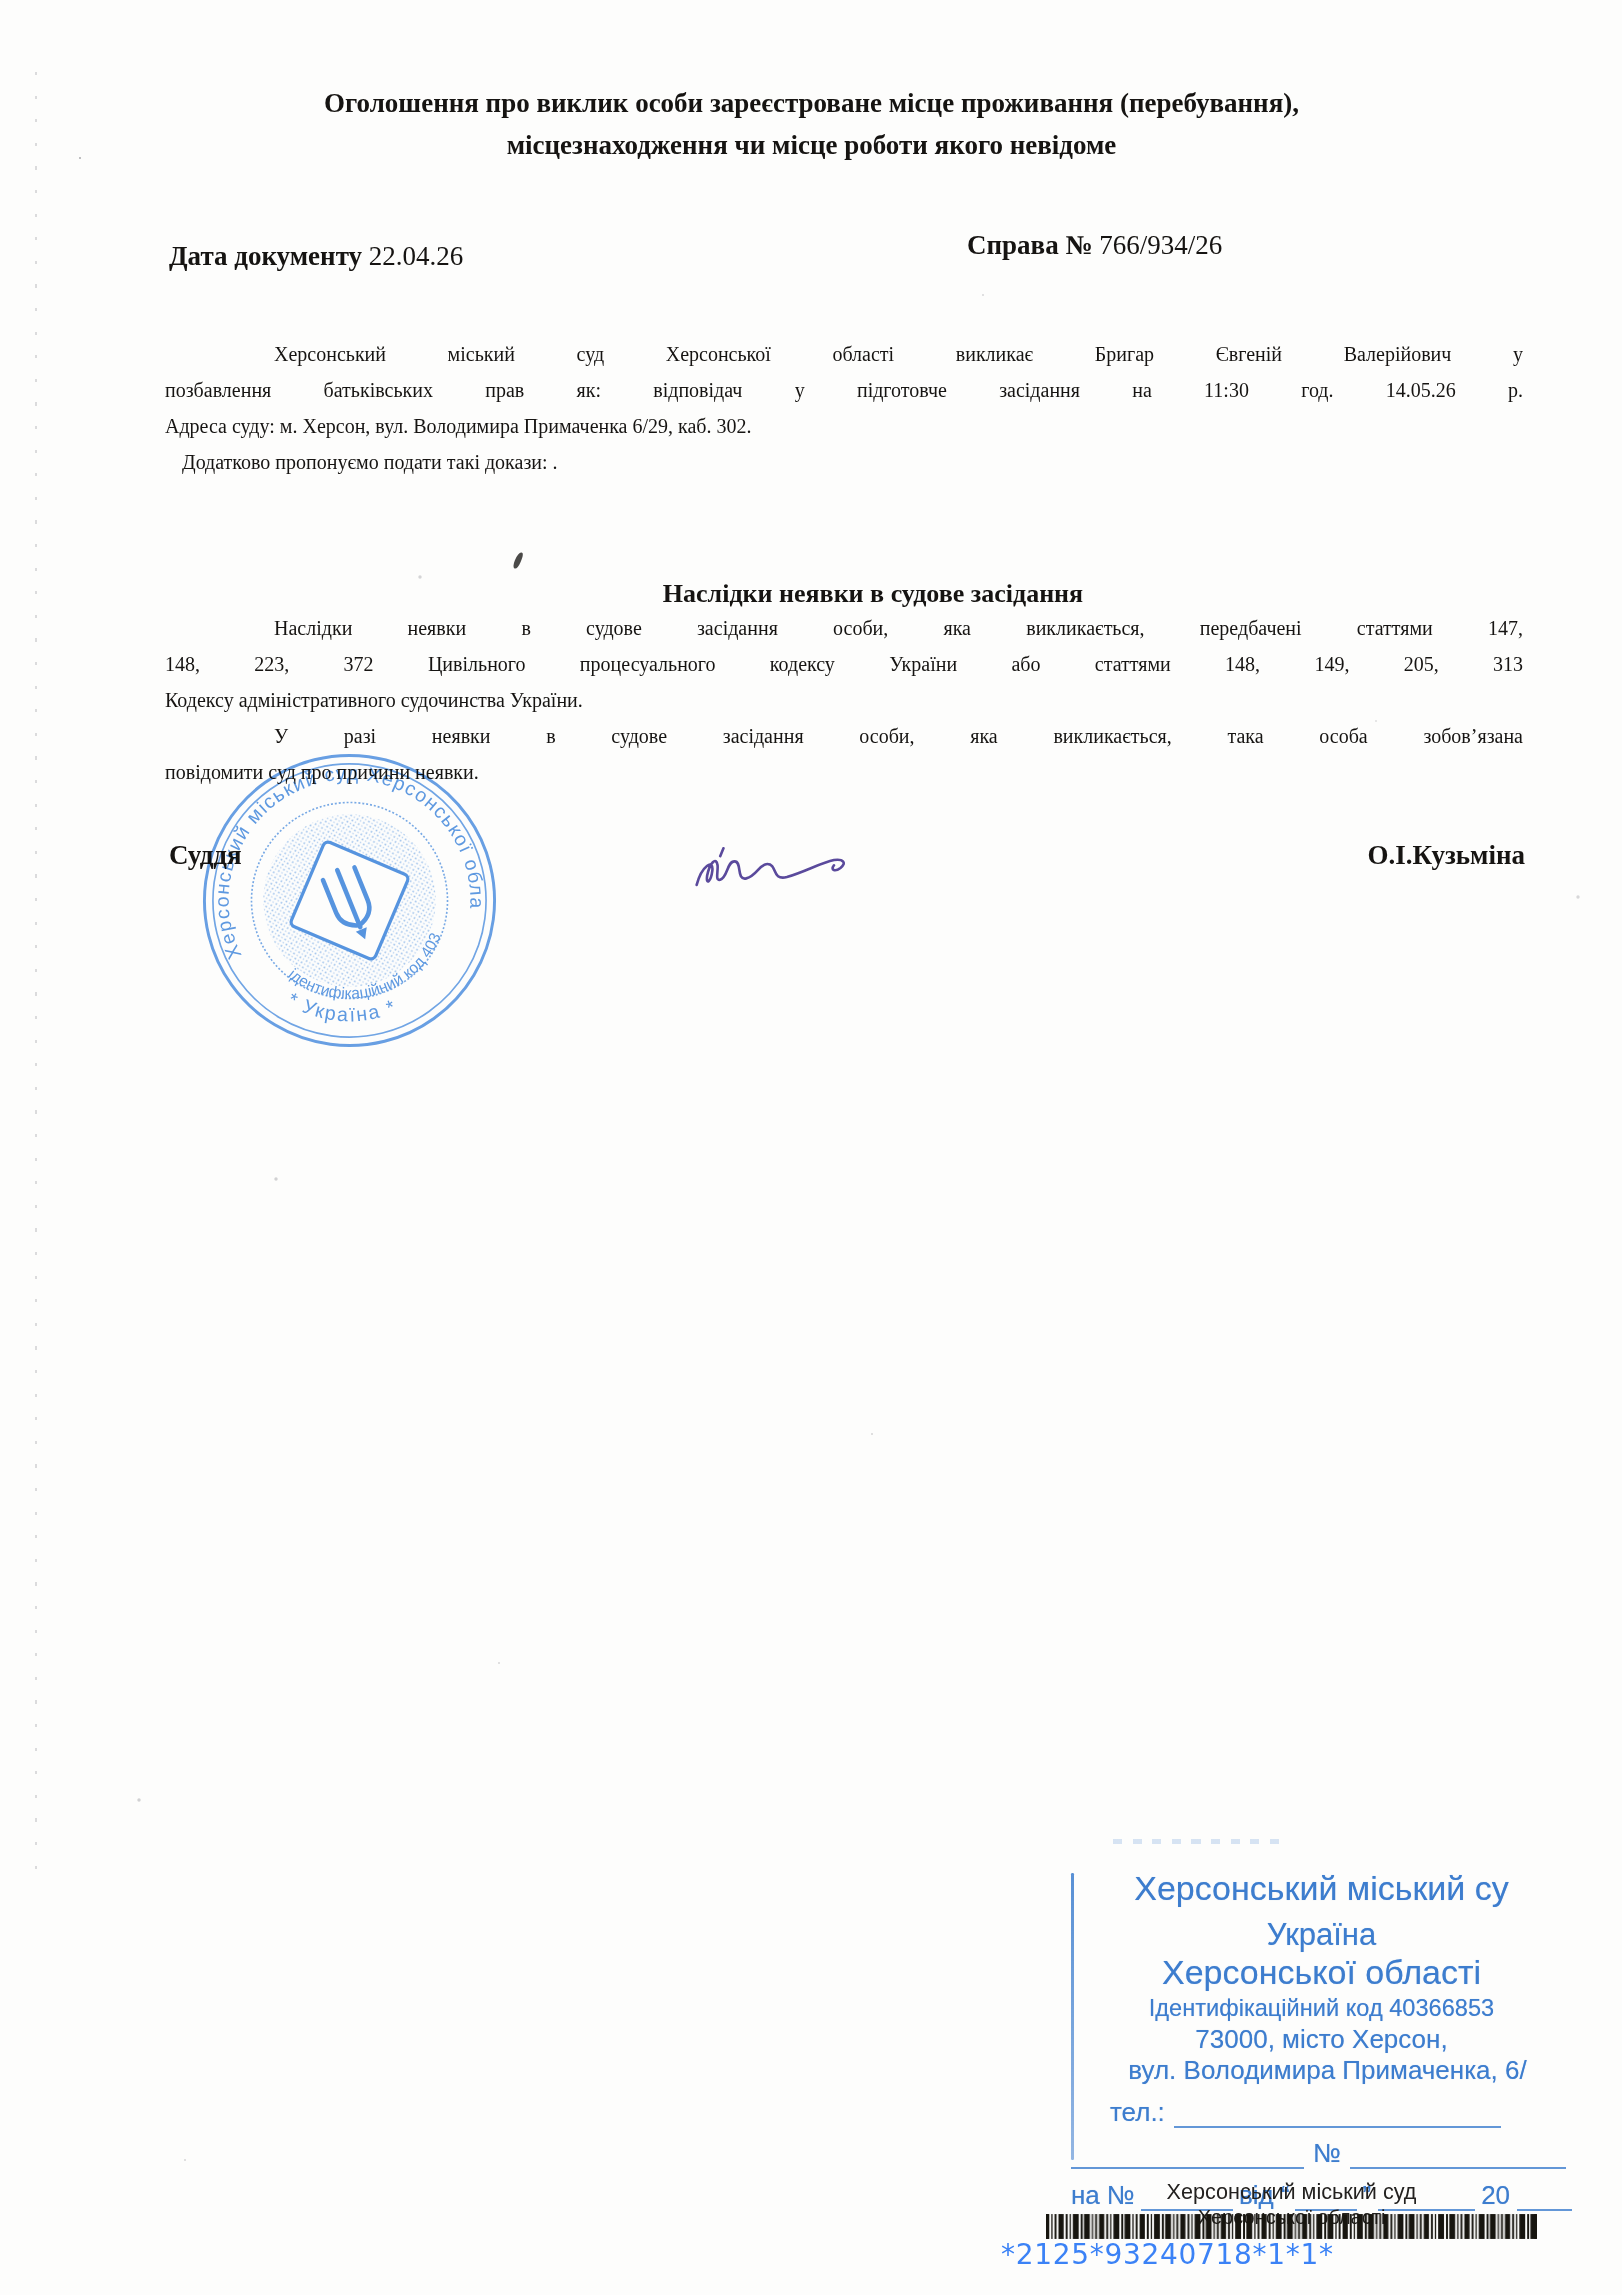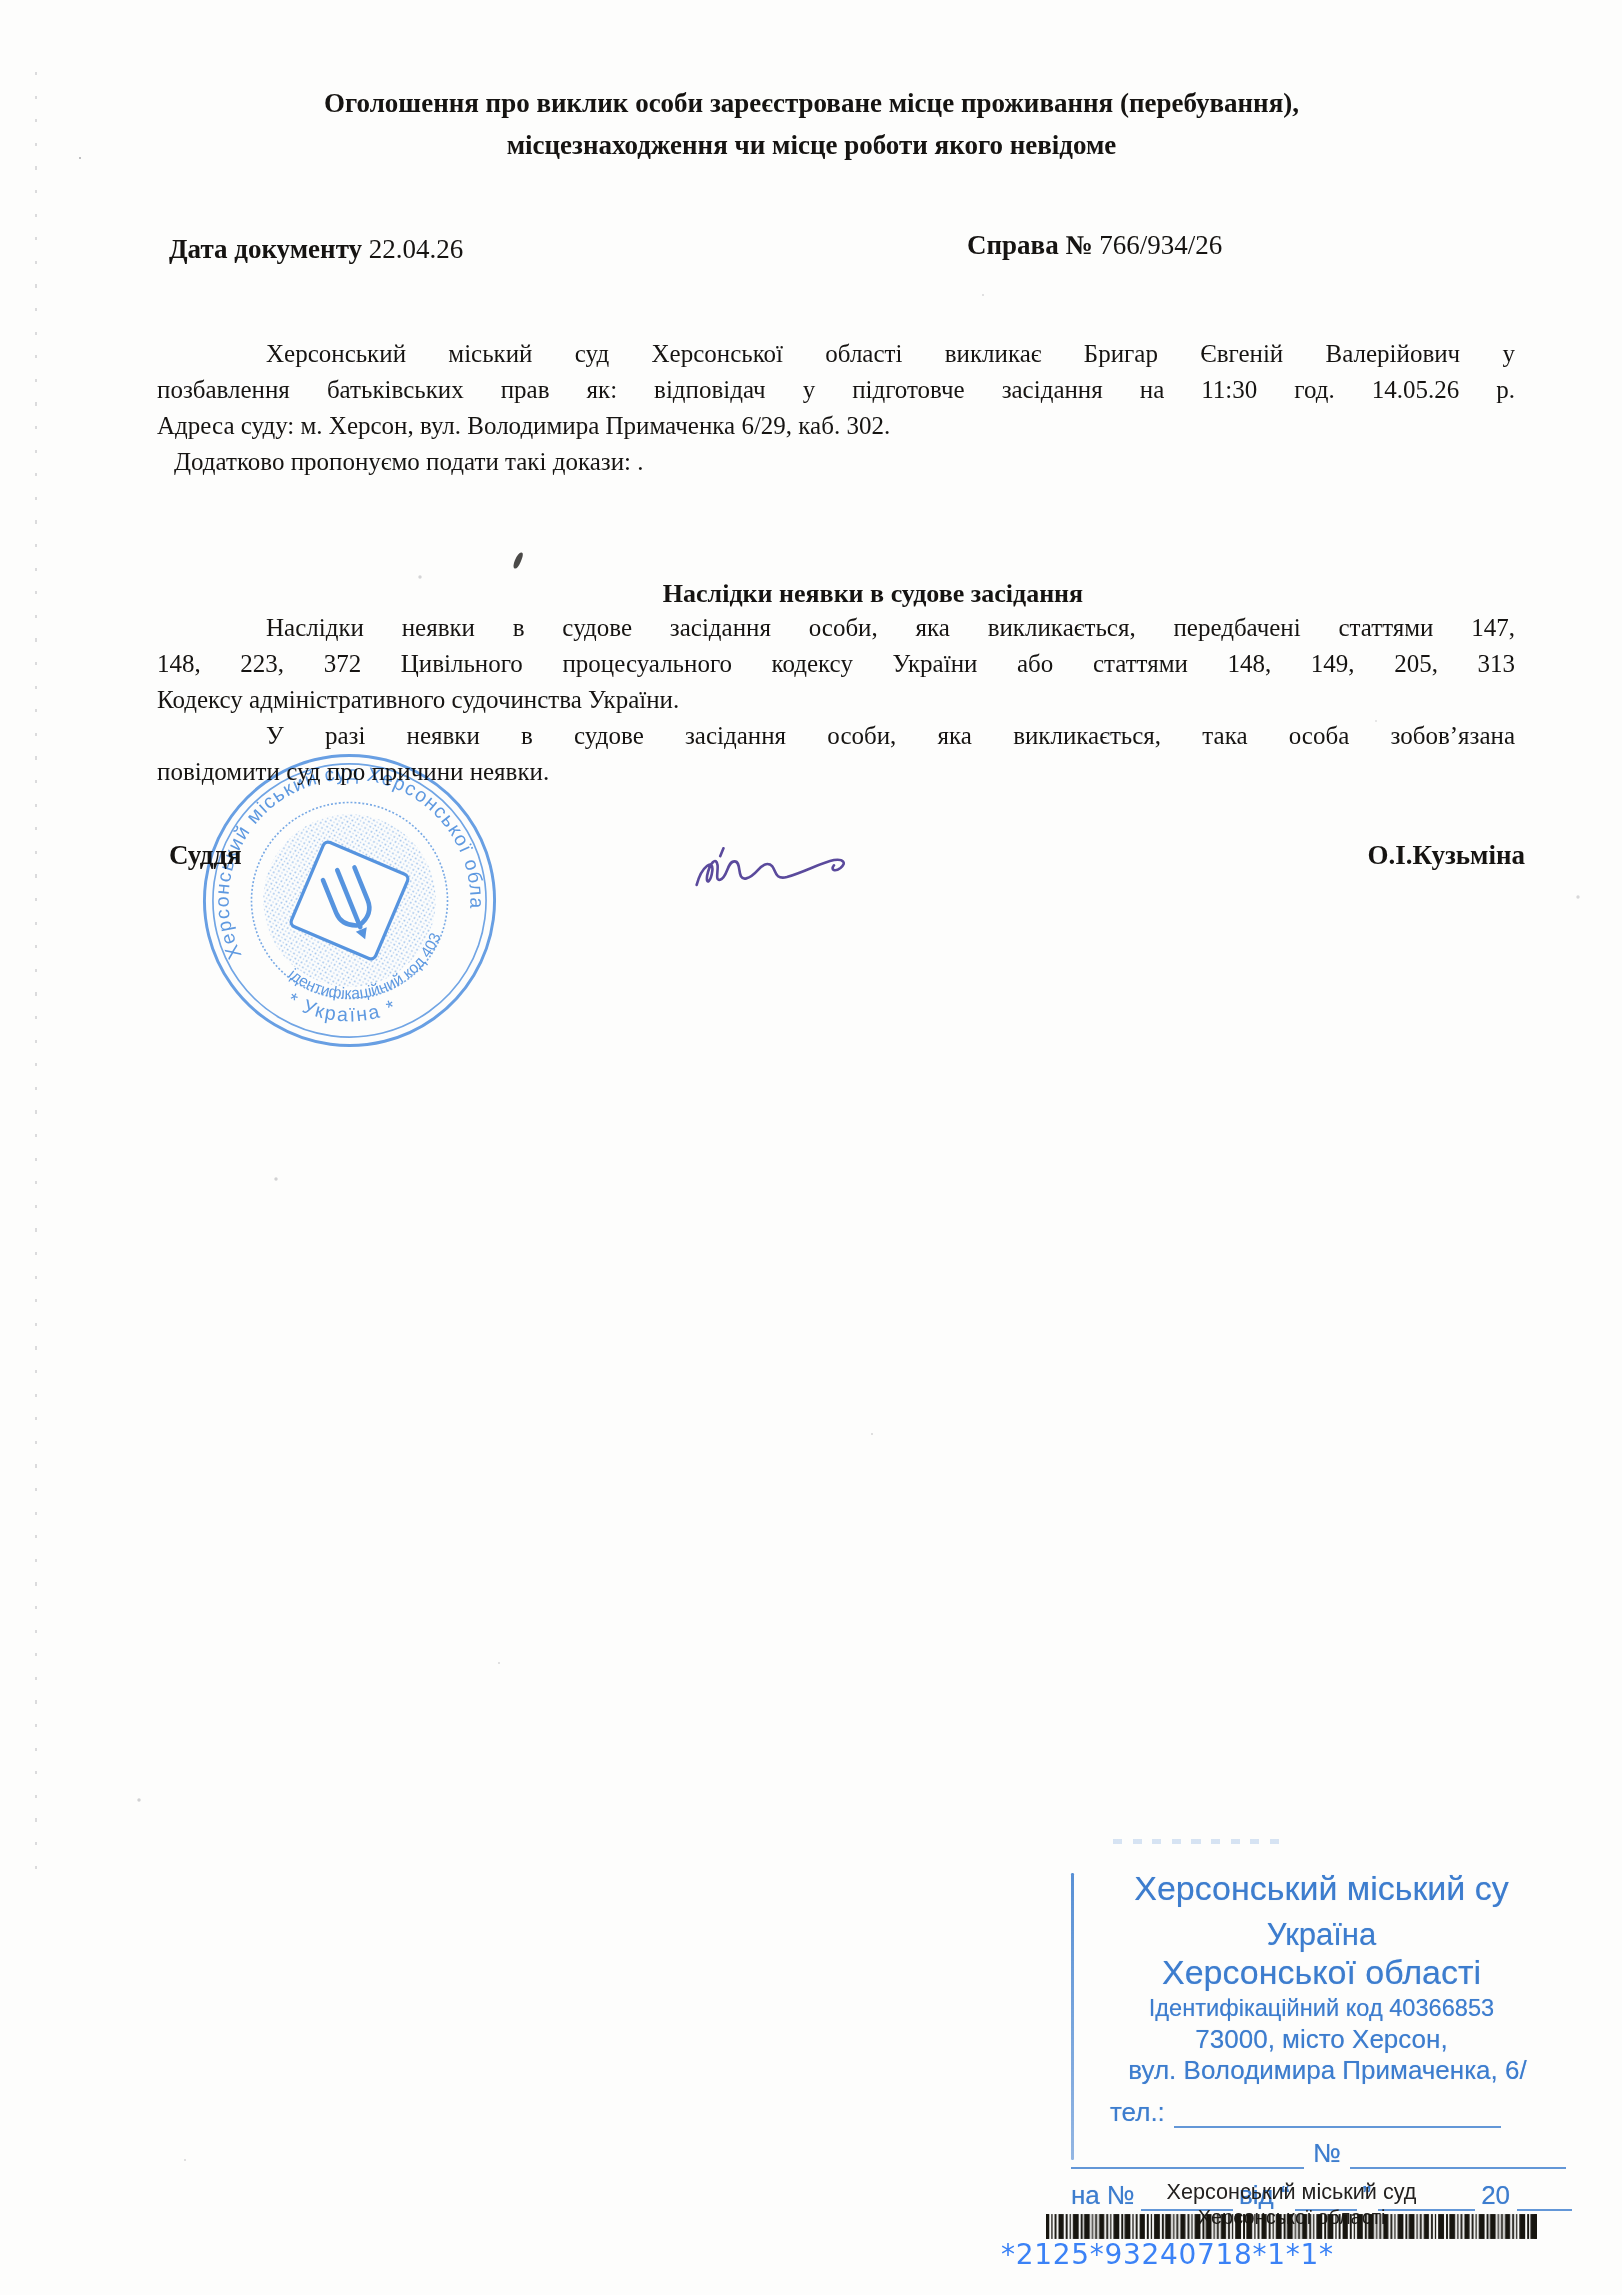--- a/index.html
+++ b/index.html
@@ -14,24 +14,24 @@
     opacity:.55;}
   .speck{position:absolute;width:2px;height:2px;border-radius:50%;background:rgba(90,90,95,.5);
     box-shadow: 340px 419px 0 0.7px rgba(120,120,125,.30), 903px 137px 0 0 rgba(120,120,125,.28),
       196px 1021px 0 0.7px rgba(110,110,115,.3), 59px 1642px 0 0.7px rgba(110,110,115,.3),
       792px 1276px 0 0 rgba(120,120,125,.3), 1498px 739px 0 0.7px rgba(120,120,125,.28),
       105px 2002px 0 0 rgba(120,120,125,.3), 1544px 1577px 0 0 rgba(120,120,125,.25),
       419px 1505px 0 0 rgba(120,120,125,.28), 1296px 563px 0 0 rgba(120,120,125,.22);}
   .title{position:absolute;top:82px;left:0;width:1623px;text-align:center;
     font-weight:bold;font-size:27px;line-height:42px;}
   .meta{position:absolute;top:230px;left:0;width:1623px;font-size:27px;}
-  .meta .left{position:absolute;left:169px;top:4px;}
+  .meta .left{position:absolute;left:169px;top:11px;}
   .meta .right{position:absolute;left:967px;top:0;}
   .meta b{font-weight:bold;}
-  .block{position:absolute;left:157px;width:1358px;font-size:25px;line-height:36px;}
+  .block{position:absolute;left:165px;width:1358px;font-size:20px;line-height:36px;}
   .b1{top:336px;} .b2{top:610px;}
   .jline{text-align:justify;text-align-last:justify;}
   .ind{text-indent:109px;}
   .ind2{padding-left:17px;}
   .heading{position:absolute;top:579px;left:124px;width:1498px;text-align:center;
     font-weight:bold;font-size:26px;}
   .ink-mark{position:absolute;left:515px;top:552px;width:5.9px;height:17px;
     background:#2c2a28;border-radius:60% 40% 50% 50%;transform:rotate(14deg) skewX(-8deg);opacity:.85;}
   .judge-row{position:absolute;top:840px;left:0;width:1623px;font-size:27px;font-weight:bold;}
   .judge-row .lbl{position:absolute;left:169px;}

